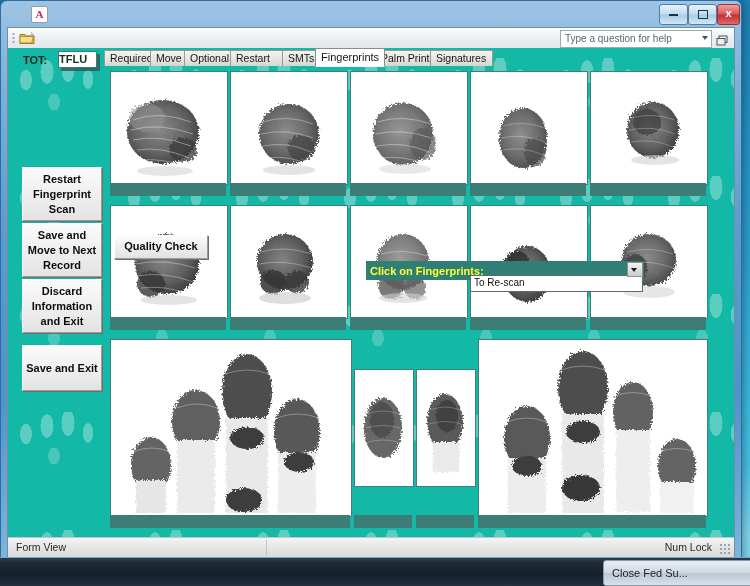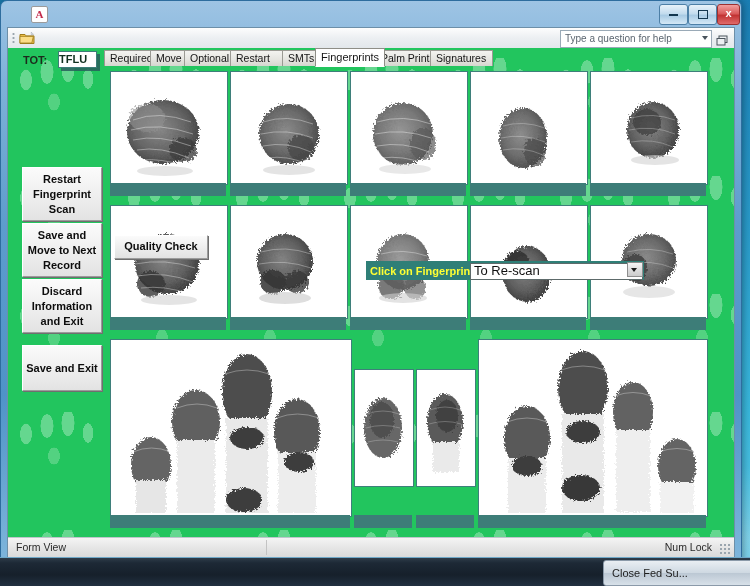--- a/index.html
+++ b/index.html
@@ -108,21 +108,21 @@
     position:absolute;right:26px;top:8px;width:0;height:0;
     border-left:3px solid transparent;border-right:3px solid transparent;
     border-top:4px solid #4a545d;
   }
   #restore-icon{
     position:absolute;right:6px;top:4px;width:12px;height:11px;
   }
   
   #form{
     position:absolute;left:0;top:20px;right:0;bottom:19px;
-    background-color:#22c55e;
+    background-color:#14b8a6;
     overflow:hidden;
   }
   
   #form:before{
     content:"";position:absolute;inset:0;pointer-events:none;
     background-image:
       radial-gradient(ellipse 9px 16px at 12px 22px, rgba(255,255,255,.30) 0 64%, transparent 66%),
       radial-gradient(ellipse 10px 18px at 33px 14px, rgba(255,255,255,.30) 0 64%, transparent 66%),
       radial-gradient(ellipse 10px 20px at 54px 11px, rgba(255,255,255,.30) 0 64%, transparent 66%),
       radial-gradient(ellipse 8px 15px at 74px 21px, rgba(255,255,255,.30) 0 64%, transparent 66%),
@@ -203,23 +203,23 @@
   #click-bar{
     position:absolute;left:262px;top:196px;width:278px;height:19px;
     background:#2f7f77;
     display:flex;align-items:center;
   }
   #click-label{
     font-size:11px;font-weight:bold;color:#ffff33;
     padding:0 4px 0 4px;white-space:nowrap;
   }
   #rescan-select{
-    position:absolute;left:104px;top:2px;width:168px;height:15px;
+    position:absolute;left:104px;top:14px;width:168px;height:15px;
     background:#ffffff;border:1px solid #5d6a6a;
-    font-size:13px;color:#101010;line-height:14px;padding-left:3px;
+    font-size:10px;color:#101010;line-height:14px;padding-left:3px;
     white-space:nowrap;overflow:hidden;
   }
   #rescan-arrow{
     position:absolute;right:1px;top:1px;width:14px;height:13px;
     background:linear-gradient(180deg,#f6f6f6 0%,#dcdcdc 55%,#cccccc 100%);
     border:1px solid #8e8e8e;
   }
   #rescan-arrow i{
     position:absolute;left:3px;top:5px;width:0;height:0;
     border-left:3px solid transparent;border-right:3px solid transparent;

